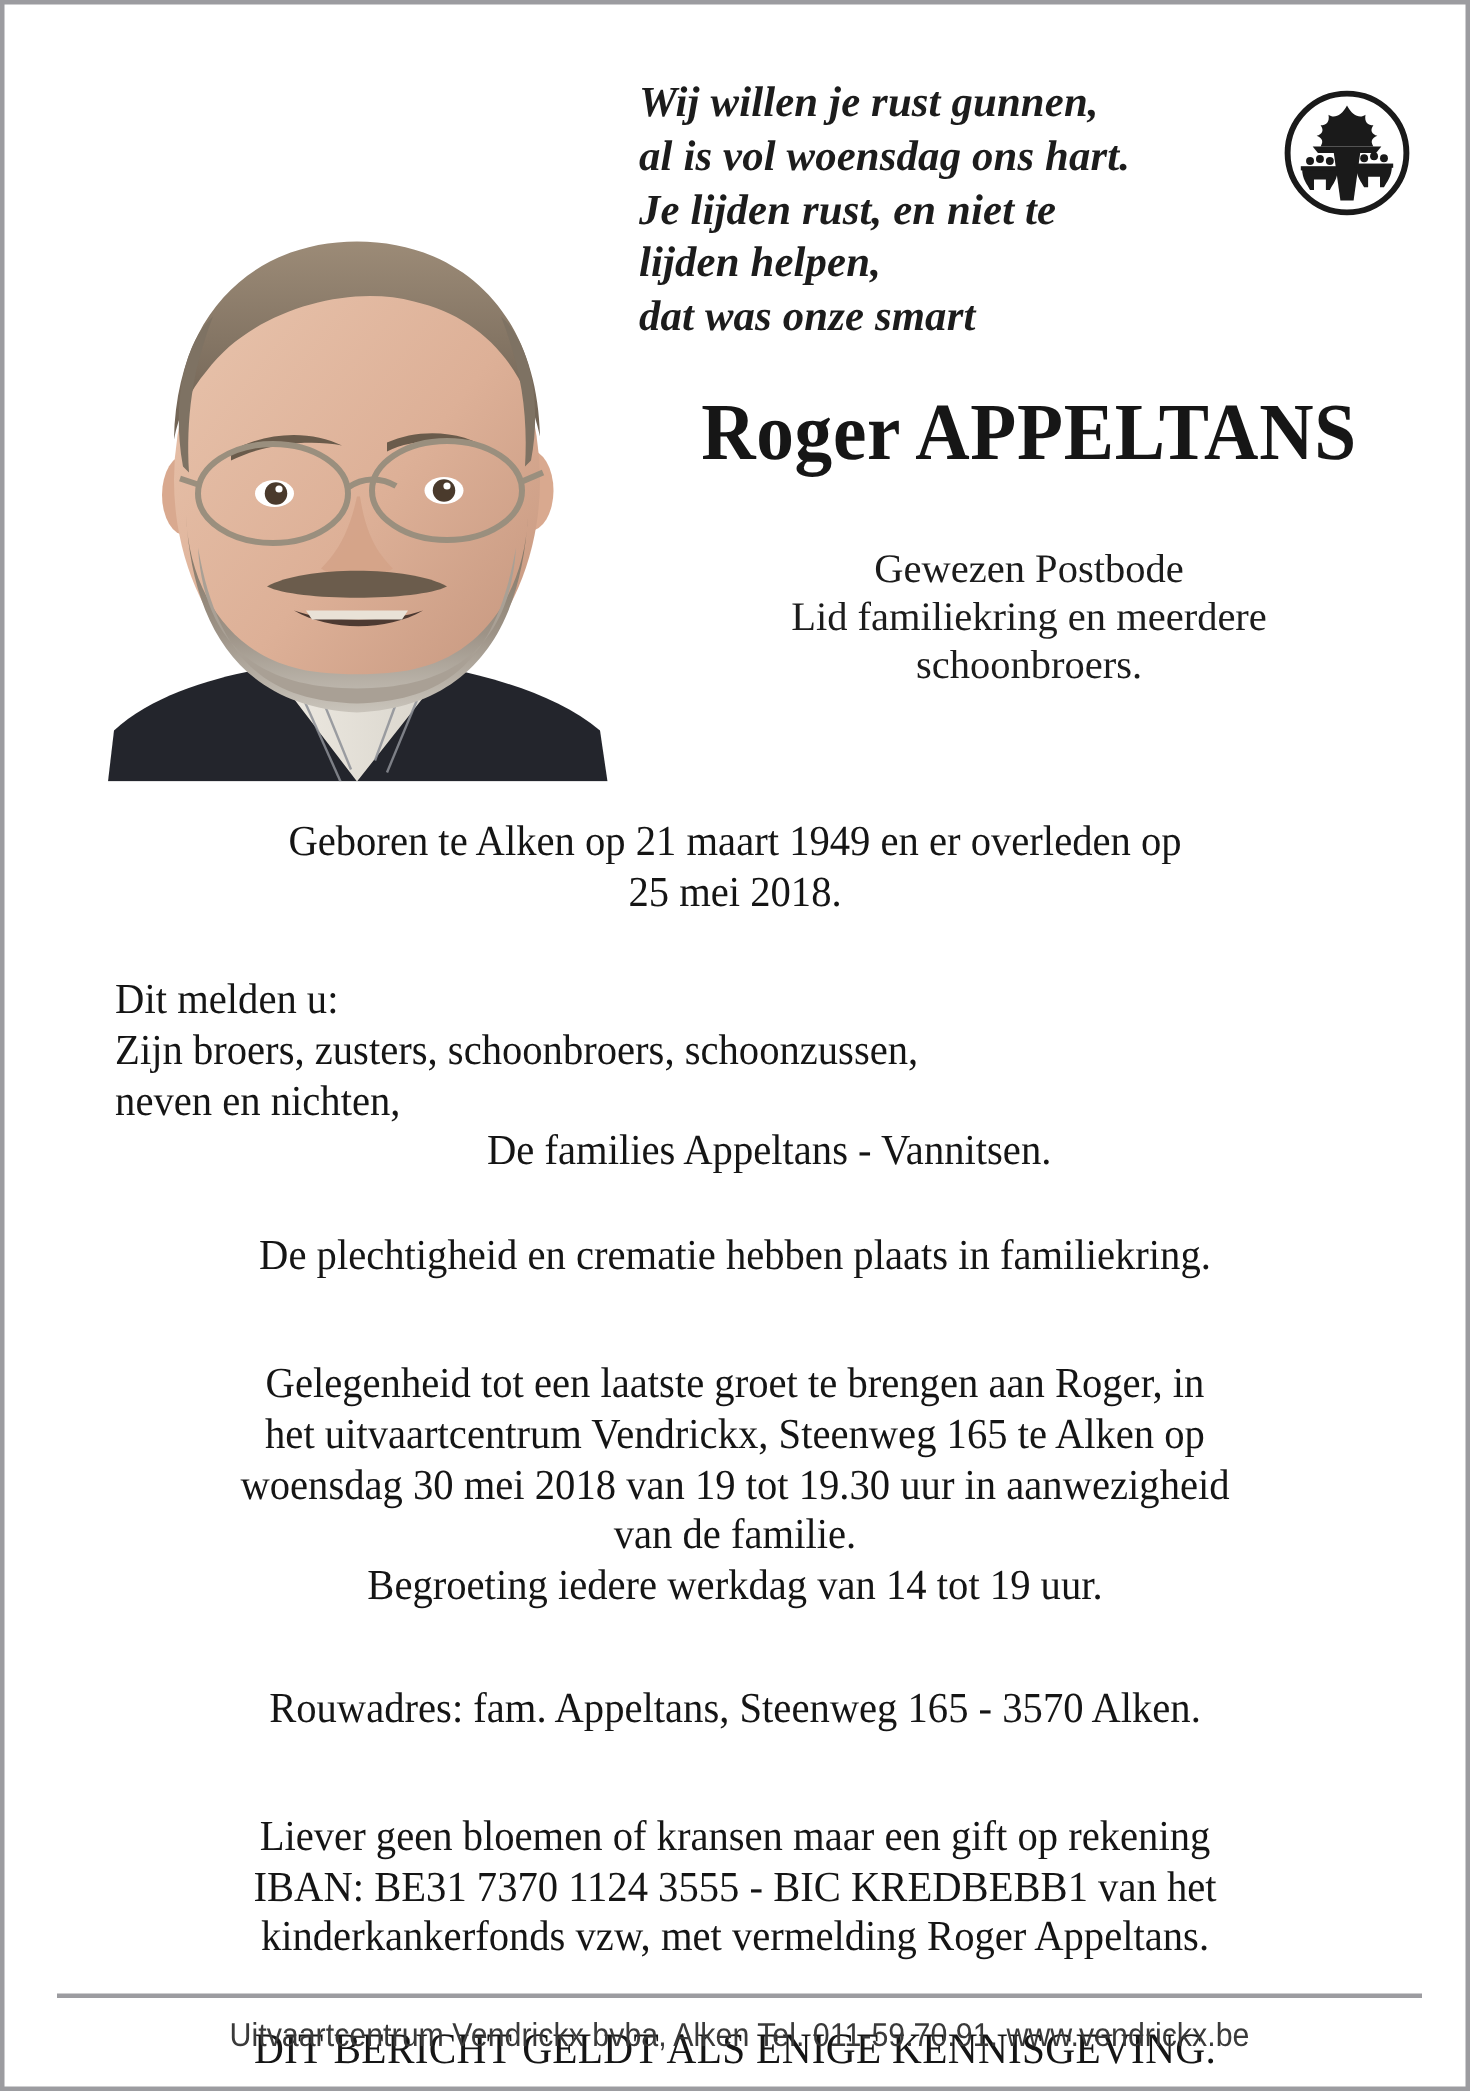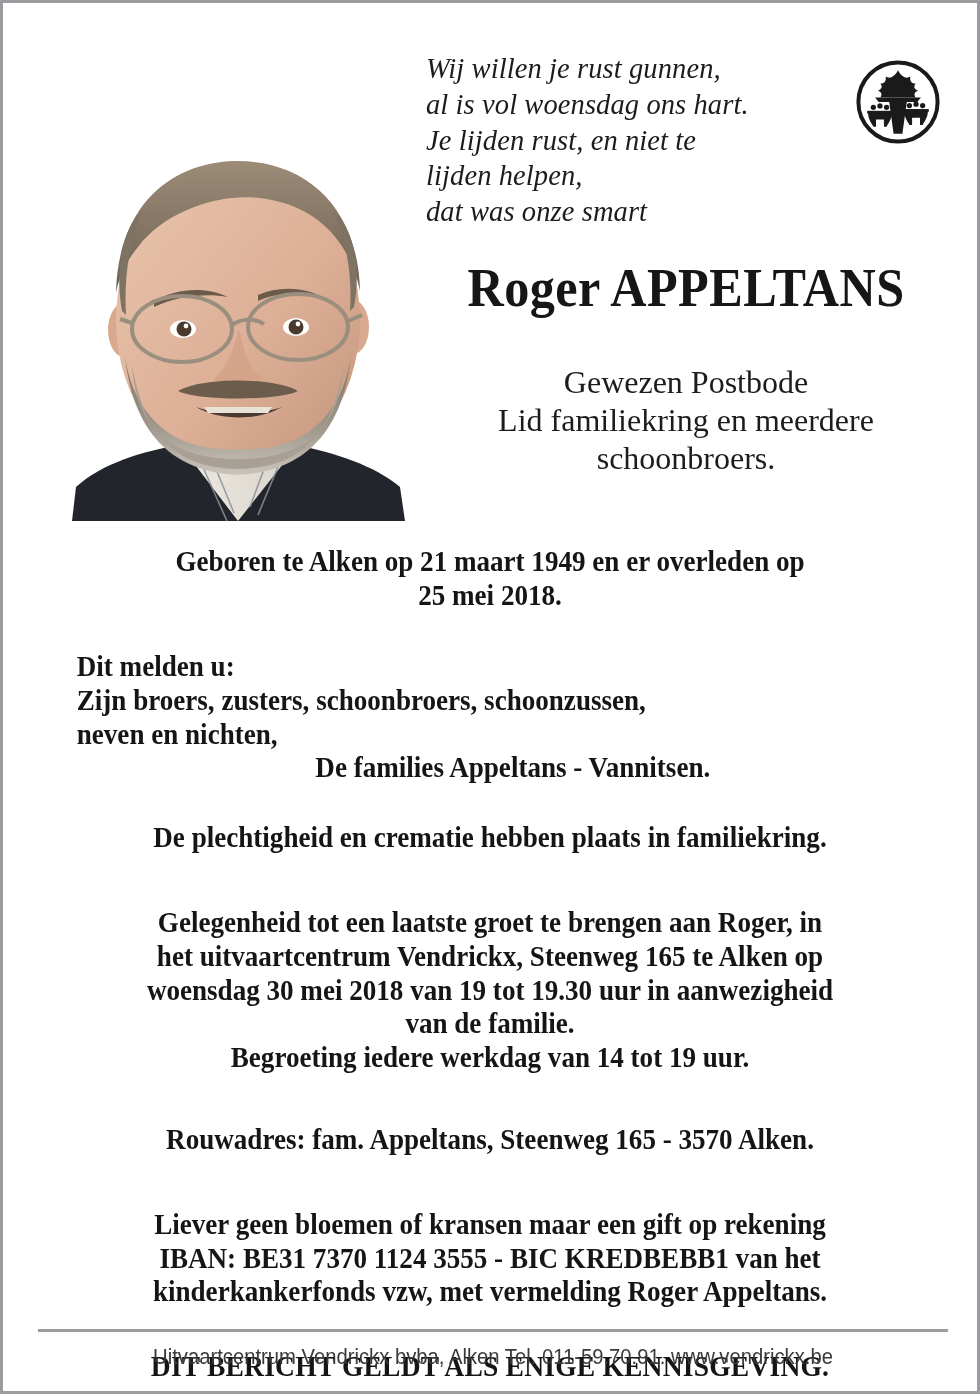--- a/index.html
+++ b/index.html
@@ -42,20 +42,21 @@
   .poem {
     position: absolute;
     left: 423px;
     top: 48px;
     width: 430px;
     font-style: italic;
     font-size: 28.5px;
     line-height: 1.255;
     color: #1c1c1c;
     letter-spacing: 0.1px;
+    font-weight: bold;
   }
   .poem div { white-space: nowrap; }
 
   .logo {
     position: absolute;
     left: 851px;
     top: 55px;
     width: 88px;
     height: 88px;
   }
@@ -76,30 +77,29 @@
     transform-origin: 50% 50%;
     color: #161616;
   }
 
   .roles {
     position: absolute;
     left: 423px;
     top: 360px;
     width: 520px;
     text-align: center;
-    font-size: 32px;
+    font-size: 27px;
     line-height: 1.19;
     color: #1c1c1c;
   }
 
   
   .body-wrap {
     position: relative;
     padding: 0 34px;
-    font-weight: bold;
   }
 
   .block {
     text-align: center;
     font-size: 28.5px;
     line-height: 1.18;
     color: #151515;
     transform: scaleX(0.95);
     transform-origin: 50% 0;
   }

